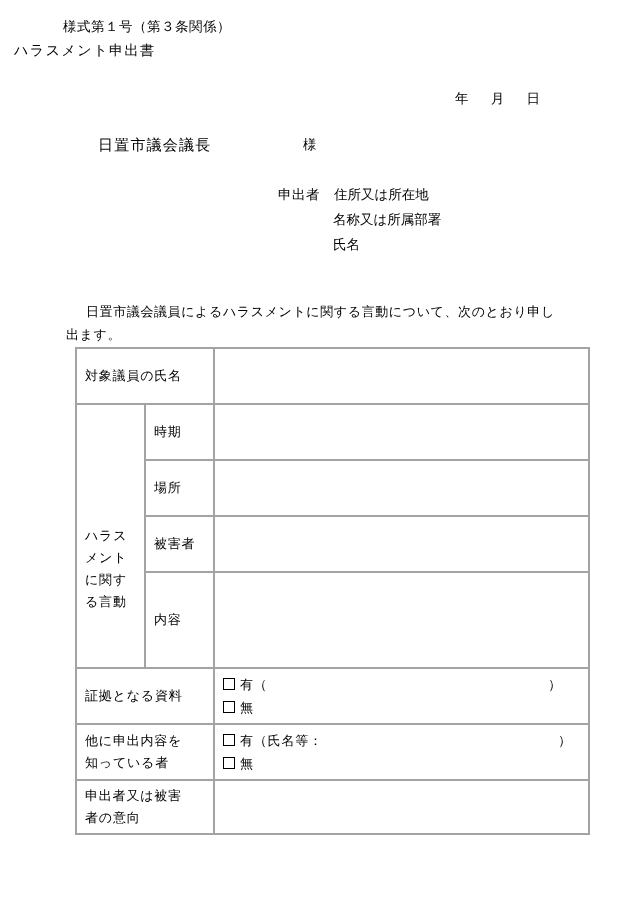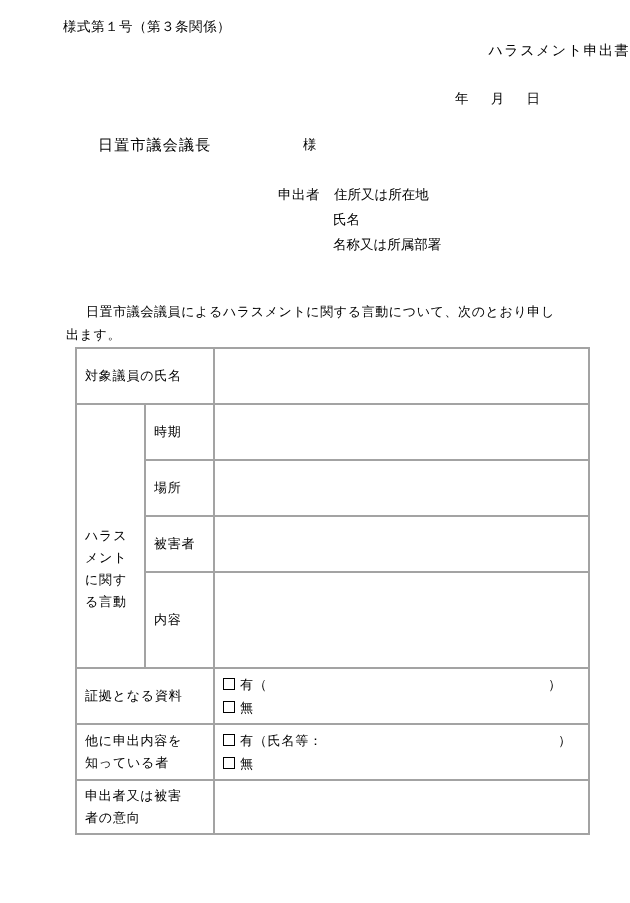--- a/index.html
+++ b/index.html
@@ -28,21 +28,21 @@
     top: 18px;
     font-size: 13.5px;
     letter-spacing: 0.5px;
     white-space: nowrap;
   }
   .doc-title {
     position: absolute;
     left: 0;
     top: 42px;
     width: 630px;
-    text-align: right;
+    text-align: left;
     font-size: 14px;
     letter-spacing: 1.5px;
     padding-left: 14px;
     box-sizing: border-box;
   }
   .date-line {
     position: absolute;
     left: 455px;
     top: 90px;
     font-size: 13.5px;
@@ -173,22 +173,22 @@
     <span>日</span>
   </div>
 
   <div class="addressee">日置市議会議長</div>
   <div class="addressee-honorific">様</div>
 
   <div class="applicant-block">
     <div>
       <span class="applicant-label">申出者</span><span class="applicant-first">住所又は所在地</span>
     </div>
+    <div class="applicant-rest">名称又は所属部署</div>
     <div class="applicant-rest">氏名</div>
-    <div class="applicant-rest">名称又は所属部署</div>
   </div>
 
   <div class="intro"><span class="indent"></span><span>日置市議会議員によるハラスメントに関する言動について、次のとおり申し出ます。</span></div>
 
   <table class="form-table">
     <tbody>
       <tr>
         <td class="label-wide" colspan="2">対象議員の氏名</td>
         <td class="value-cell" style="height:46px;"></td>
       </tr>

